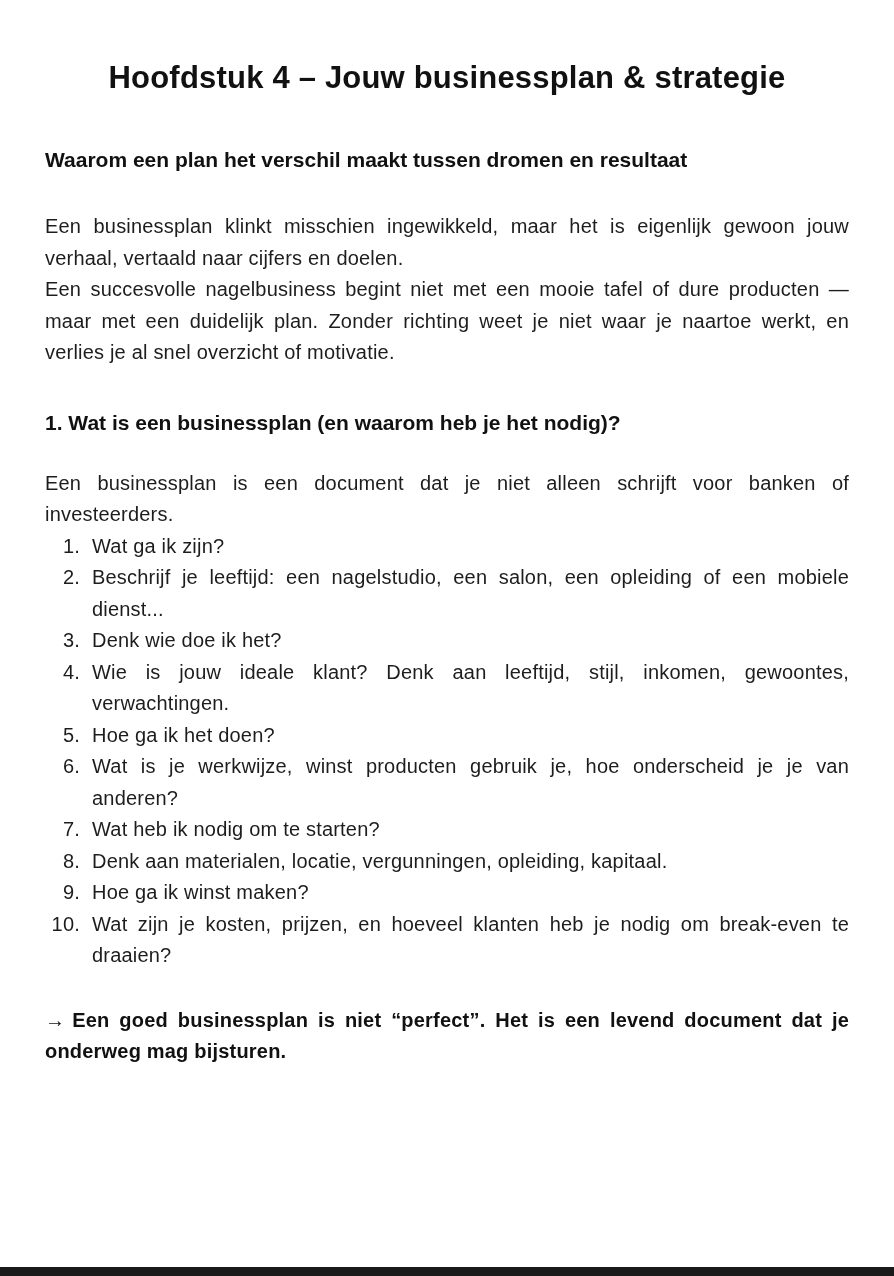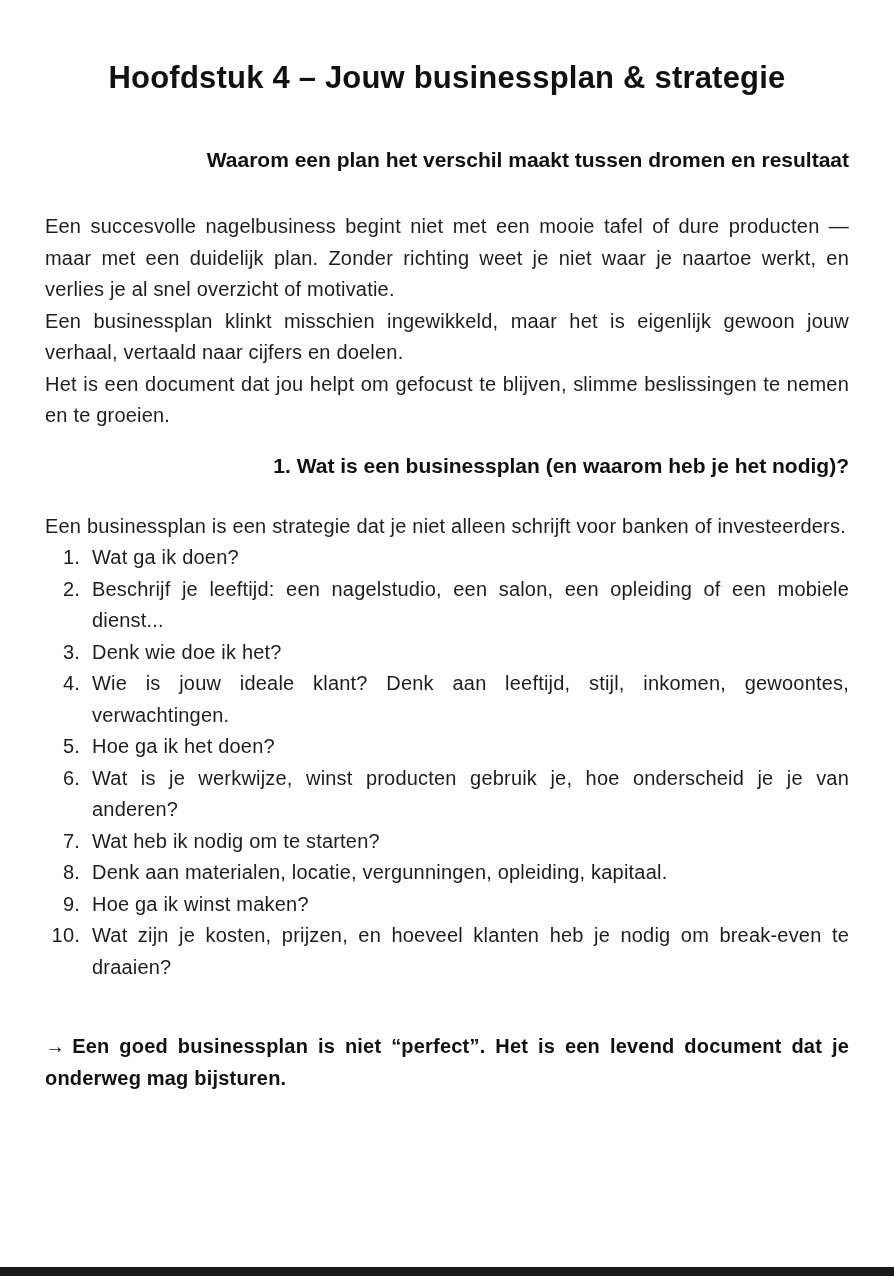--- a/index.html
+++ b/index.html
@@ -25,23 +25,22 @@
     text-align: center;
     letter-spacing: 0.2px;
     color: #111111;
   }
   .subhead {
     margin: 46px 0 0 0;
     font-size: 21px;
     line-height: 31px;
     font-weight: bold;
     color: #111111;
-    text-align: right;
   }
-  .section-heading { margin-top: 18px; }
+  .section-heading { margin-top: 38px; }
   .intro { margin-top: 36px; }
   p { margin: 0; }
   .body-text, .intro p, .li {
     font-size: 20px;
     line-height: 31.5px;
     letter-spacing: 0.2px;
     text-align: justify;
   }
   .p1 { margin-top: 30px; }
   .p2 { margin-top: 38px; }
@@ -52,21 +51,21 @@
     width: 35px;
     text-align: right;
     white-space: nowrap;
   }
   .txt {
     flex: 1;
     margin-left: 12px;
     text-align: justify;
   }
   .takeaway {
-    margin-top: 48px;
+    margin-top: 33px;
     font-size: 20px;
     line-height: 31.5px;
     letter-spacing: 0.2px;
     font-weight: bold;
     color: #111111;
     text-align: justify;
   }
   .arrow {
     font-weight: normal;
     margin-right: 7px;
@@ -81,34 +80,33 @@
 </head>
 <body>
 
 <div class="page">
 
   <h1 class="title">Hoofdstuk 4 – Jouw businessplan &amp; strategie</h1>
 
   <h2 class="subhead">Waarom een plan het verschil maakt tussen dromen en resultaat</h2>
 
   <div class="intro">
+    <p>Een businessplan klinkt misschien ingewikkeld, maar het is eigenlijk gewoon jouw verhaal, vertaald naar cijfers en doelen.</p>
     <p>Een succesvolle nagelbusiness begint niet met een mooie tafel of dure producten — maar met een duidelijk plan. Zonder richting weet je niet waar je naartoe werkt, en verlies je al snel overzicht of motivatie.</p>
-    <p>Een businessplan klinkt misschien ingewikkeld, maar het is eigenlijk gewoon jouw verhaal, vertaald naar cijfers en doelen.</p>
-    <p>Het is een document dat jou helpt om gefocust te blijven, slimme beslissingen te nemen en te groeien.</p>
   </div>
 
   <h2 class="subhead section-heading">1. Wat is een businessplan (en waarom heb je het nodig)?</h2>
 
-  <p class="body-text p1">Een businessplan is een strategie dat je niet alleen schrijft voor banken of investeerders.</p>
+  <p class="body-text p1">Een businessplan is een document dat je niet alleen schrijft voor banken of investeerders.</p>
 
 
   <div class="list">
     <div class="li">
       <span class="num">1.</span>
-      <span class="txt">Wat ga ik doen?</span>
+      <span class="txt">Wat ga ik zijn?</span>
     </div>
     <div class="li">
       <span class="num">2.</span>
       <span class="txt">Beschrijf je leeftijd: een nagelstudio, een salon, een opleiding of een mobiele dienst...</span>
     </div>
     <div class="li">
       <span class="num">3.</span>
       <span class="txt">Denk wie doe ik het?</span>
     </div>
     <div class="li">

